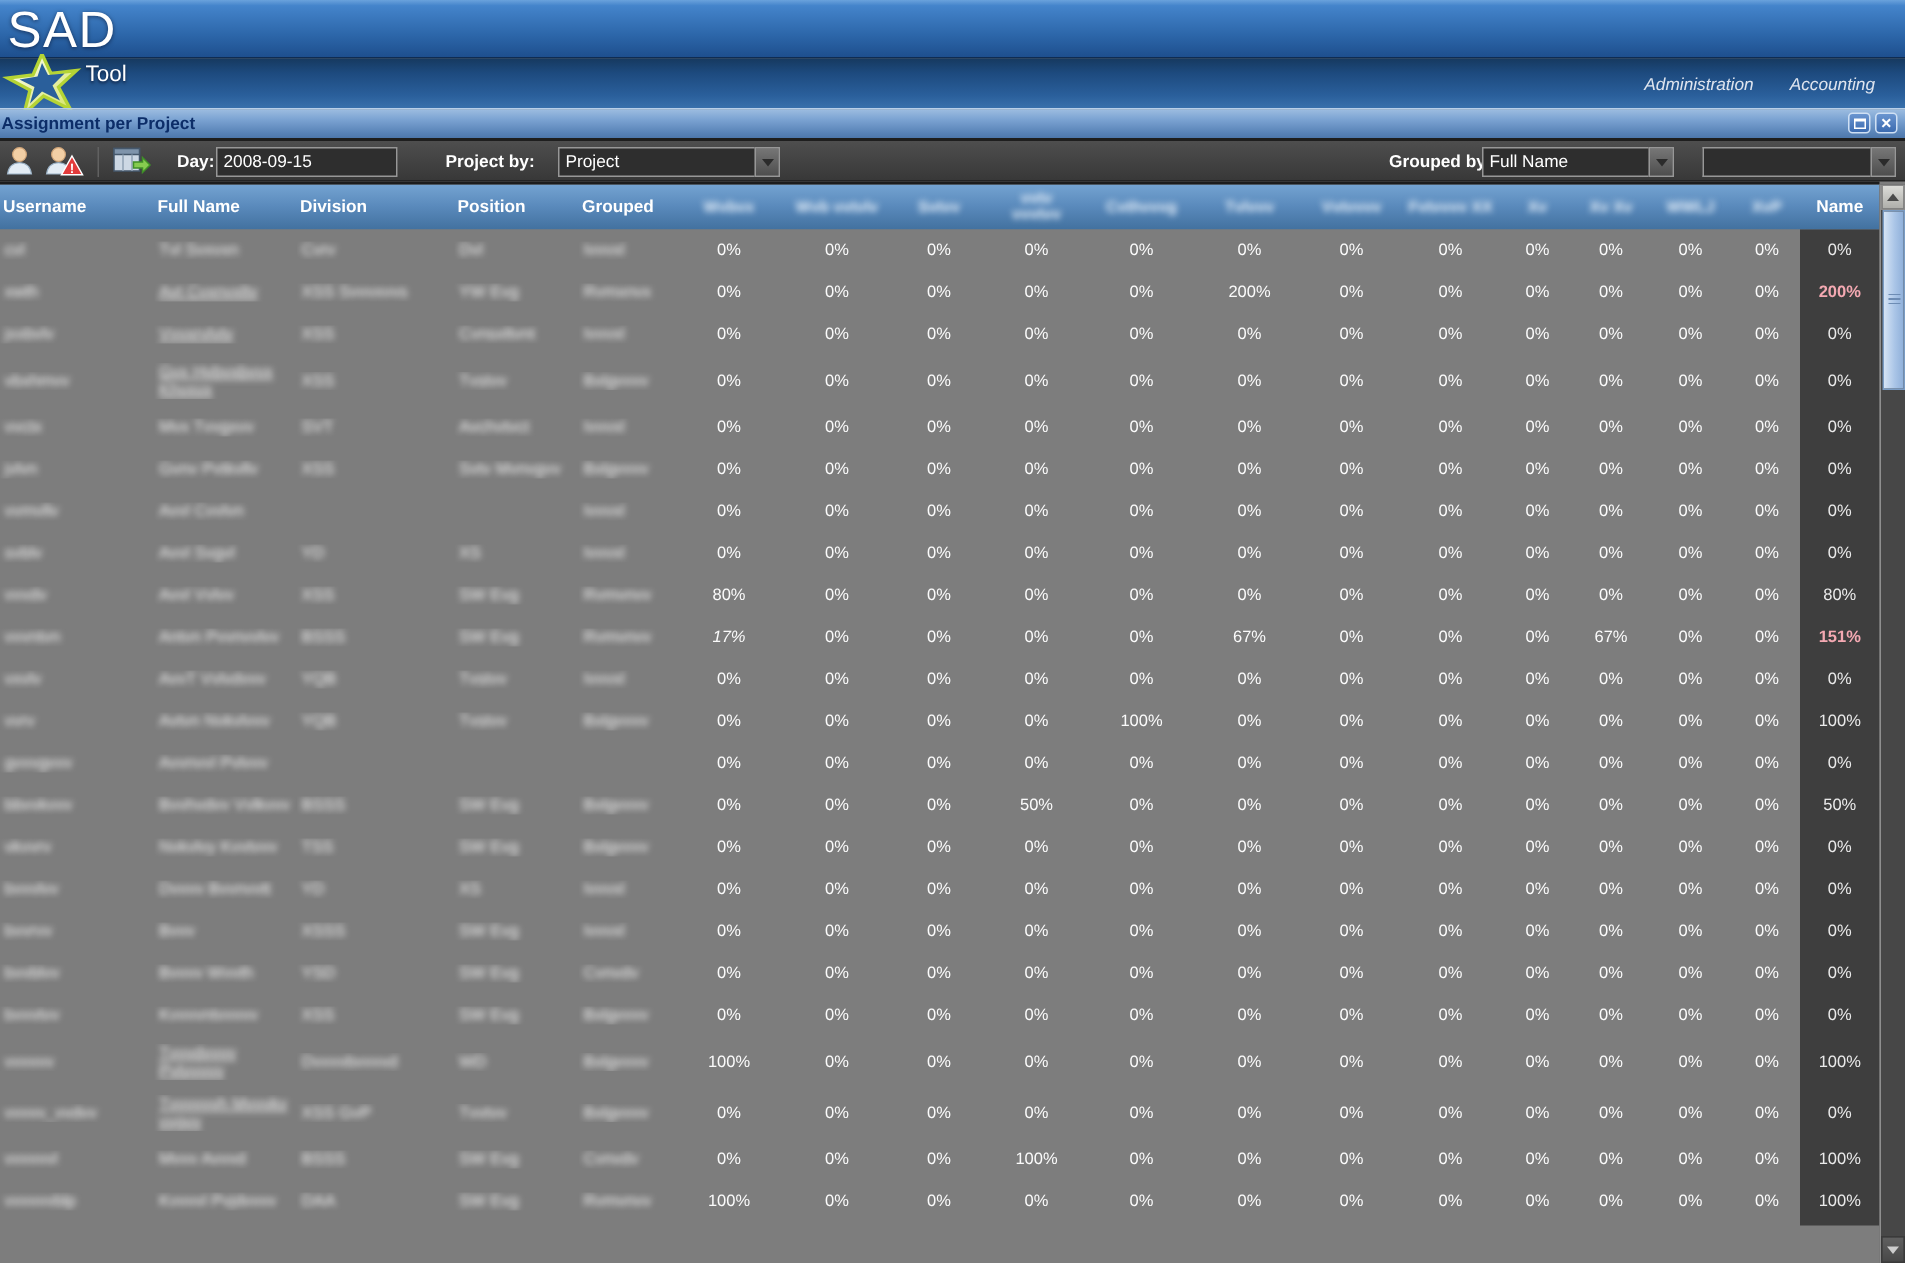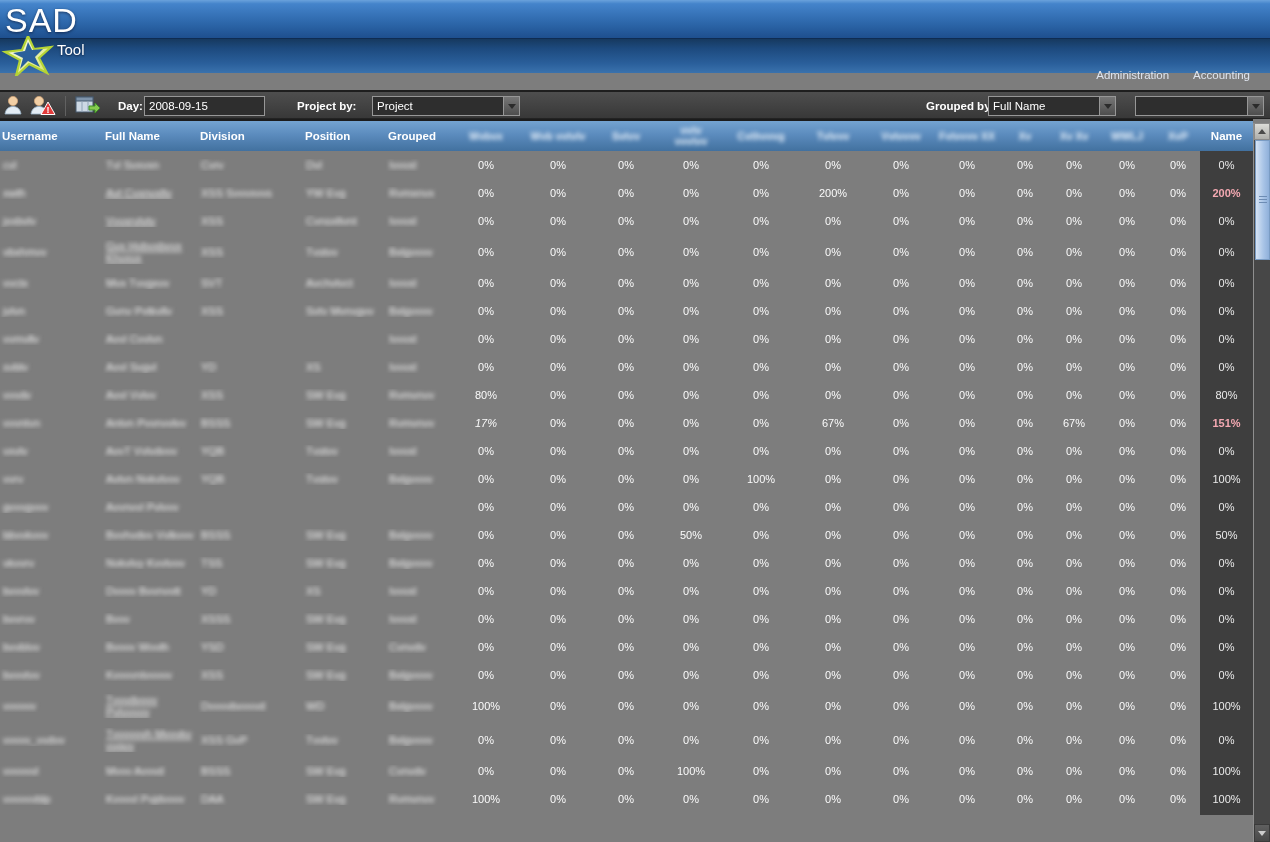--- a/index.html
+++ b/index.html
@@ -1,33 +1,33 @@
 <!DOCTYPE html>
 <html><head>
 <meta charset="utf-8">
 <style>
   * { margin:0; padding:0; box-sizing:border-box; }
   html,body { width:1270px; height:842px; overflow:hidden; background:#7d7d7d;
               font-family:"Liberation Sans", sans-serif; }
   .app { position:relative; width:1270px; height:842px; }
 
   
-  .banner { position:relative; height:90px; }
+  .banner { position:relative; height:72px; }
   .banner-top { height:39px;
     background:linear-gradient(180deg,#6aa2dc 0%,#4484cb 10%,#2c66a9 62%,#1e4f8e 100%);
     border-bottom:1px solid #0f2c52; }
   .banner-bottom { height:34px;
     background:linear-gradient(180deg,#16395f 0%,#1d4a7e 28%,#2a5f9b 72%,#3a72ad 100%); }
   .logo-sad { position:absolute; top:1px; left:5px; font-size:34px; color:#fff;
     letter-spacing:1px; text-shadow:0 1px 3px rgba(0,0,20,.55); }
   .logo-star { position:absolute; top:36px; left:0px; }
   .logo-tool { position:absolute; top:41px; left:57px; font-size:15px; color:#fff;
     text-shadow:0 1px 2px rgba(0,0,20,.6); }
   .top-nav { position:absolute; right:20px; bottom:9px; display:flex; gap:24px; }
-  .top-nav span { color:#dfe5ef; font-size:11.5px; cursor:pointer; }
+  .top-nav span { color:#dfe5ef; font-size:11.5px; cursor:pointer;font-style:italic; }
 
   
   .title-bar { position:relative; height:20px; border-top:1px solid #b8cfe8;
     background:linear-gradient(180deg,#9cbce0 0%,#7ba3d2 35%,#5a84b8 80%,#4d77ab 100%);
     display:flex; align-items:center; }
   .title-bar .title { font-size:11.5px; font-weight:bold; color:#0c2d68; padding-left:1px; }
   .win-btns { position:absolute; right:5px; top:2px; display:flex; gap:3px; }
   .win-btn { width:15px; height:14px; border:1px solid #cfe0f4; border-radius:3px;
     background:linear-gradient(180deg,#6a95d0,#3c6bb0); color:#fff;
     display:flex; align-items:center; justify-content:center; cursor:pointer; }
@@ -115,20 +115,31 @@
       <polygon points="28,0 34,13 51,11 39,22 47,37 29,28 16,40 20,24 5,16 22,14" fill="url(#sg)" stroke="#b5d435" stroke-width="2.2"></polygon>
       <polygon points="28,6 32,14 43,13 35,21 40,31 28,25 20,33 23,22 13,17 25,15" fill="#2a5f9b"></polygon>
     </svg>
     <div class="logo-tool">Tool</div>
     <div class="top-nav">
       <span>Administration</span>
       <span>Accounting</span>
     </div>
   </div>
 
+  <div class="title-bar">
+    <span class="title">Assignment per Project</span>
+    <div class="win-btns">
+      <div class="win-btn">
+        <span class="max-glyph"></span>
+      </div>
+      <div class="win-btn">
+        <span class="close-glyph">×</span>
+      </div>
+    </div>
+  </div>
 
   <div class="toolbar">
     <div class="tb-icons">
       <svg class="tb-icon" width="21" height="21" viewBox="0 0 21 21">
         <circle cx="10" cy="6" r="4.6" fill="#f2cfa5" stroke="#cfa478" stroke-width="0.8"></circle>
         <path d="M2,19 C3,12.5 7.5,11.5 10,11.5 C12.5,11.5 17,12.5 18,19 Z" fill="#e3ecf4" stroke="#9bb2c6" stroke-width="0.8"></path>
       </svg>
       <svg class="tb-icon" width="26" height="21" viewBox="0 0 26 21">
         <circle cx="9" cy="6" r="4.6" fill="#f2cfa5" stroke="#cfa478" stroke-width="0.8"></circle>
         <path d="M1,19 C2,12.5 6.5,11.5 9,11.5 C11.5,11.5 16,12.5 17,19 Z" fill="#e3ecf4" stroke="#9bb2c6" stroke-width="0.8"></path>

